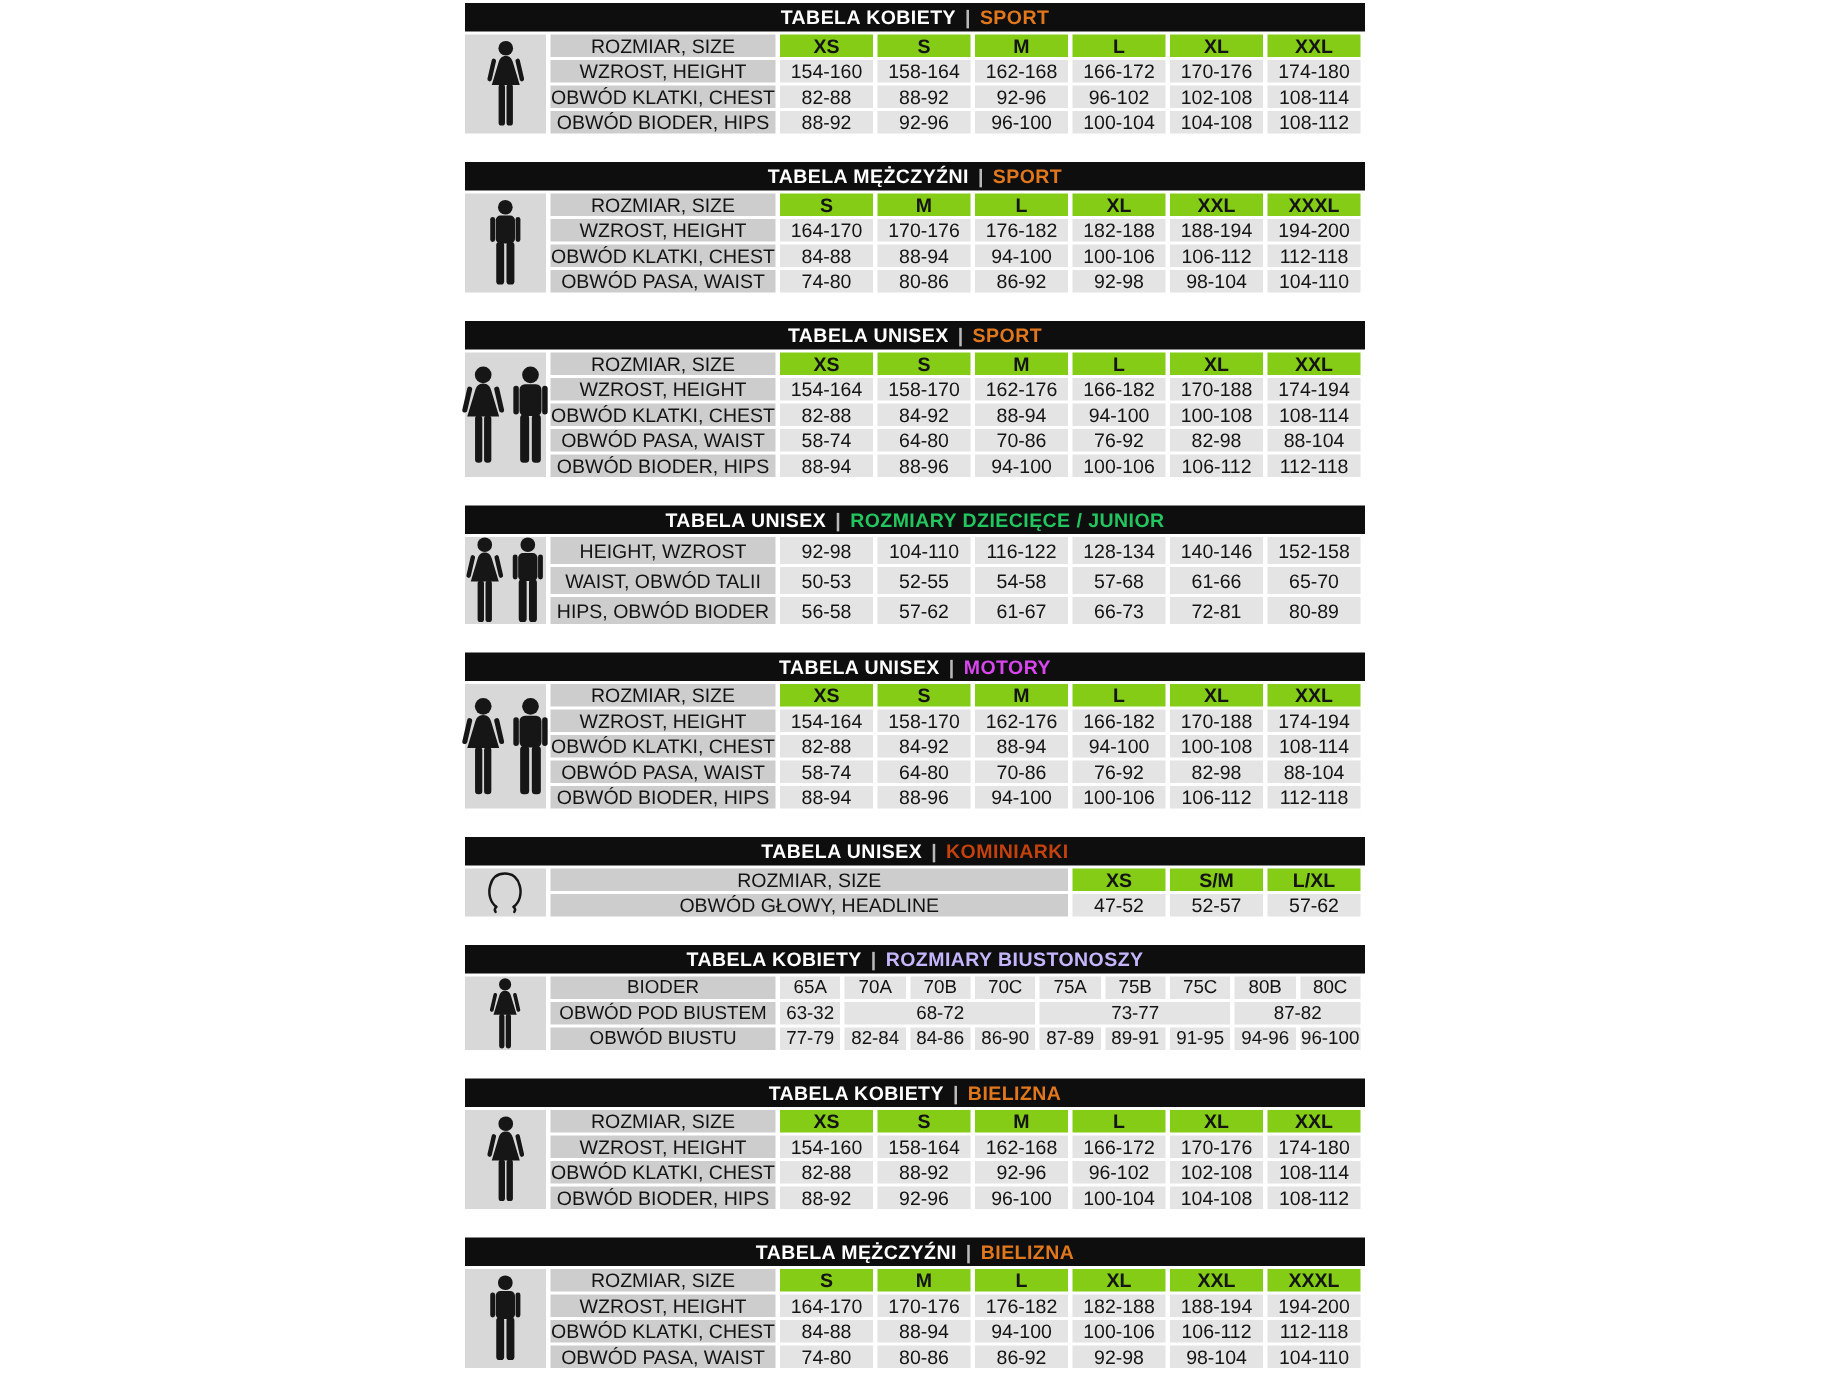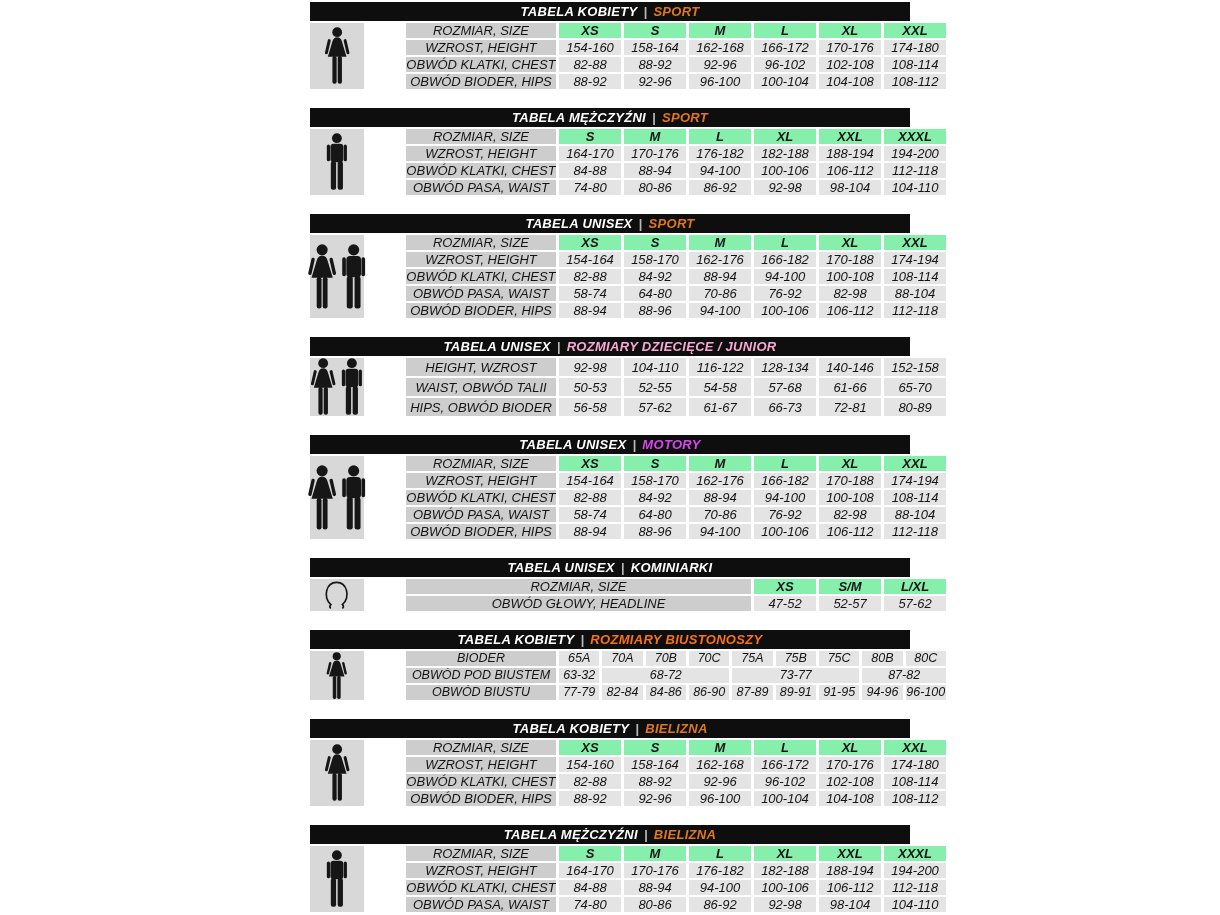--- a/index.html
+++ b/index.html
@@ -1,45 +1,45 @@
 <!DOCTYPE html>
 <html><head>
 <meta charset="utf-8">
 <style>
   html,body { margin:0; padding:0; background:#ffffff; }
   body { width:1220px; height:915px; overflow:hidden;
          font-family:"Liberation Sans", sans-serif; color:#141414; }
   main { padding:2px 0 0 310px; }
 
-  .size-table { width:600px; margin-bottom:17px;font-style:italic; }
+  .size-table { width:600px; margin-bottom:17px; }
 
   .title-bar { height:19px; background:#0e0e0e; color:#ffffff;
                display:flex; align-items:center; justify-content:center; gap:6px;
                font-weight:bold; font-size:13px; letter-spacing:.3px; }
   .title-bar .sep { color:#b9b9b9; }
 
-  .tbl-body { display:flex;gap:39px; }
+  .tbl-body { display:flex; }
 
   .icon-cell { width:54px; background:#d8d8d8; margin:2px 0;
                display:flex; align-items:center; justify-content:center; flex:none; }
   .icon-cell svg { display:block; }
   .icon-pair { display:flex; gap:1px; align-items:flex-end; }
   .rows2 .icon-cell svg { height:30px; }
   .rows3 .icon-cell svg { height:48px; }
   .rows4 .icon-cell svg { height:58px; }
   .rows5 .icon-cell svg { height:66px; }
 
   table.grid { border-collapse:separate; border-spacing:3px 2px;
                table-layout:fixed; width:546px; flex:none; }
   table.grid th, table.grid td { height:15px; padding:0; font-size:13px;
                text-align:center; vertical-align:middle;
                overflow:hidden; white-space:nowrap; line-height:15px; }
   th.label { background:#cdcdcd; text-align:left; padding-left:8px;
              font-weight:normal; }
-  td.hcell { background:#86efac; font-weight:bold; }
+  td.hcell { background:#84cc16; font-weight:bold; }
   td.dcell { background:#e4e4e4; font-weight:normal; }
   .cols9 table.grid th, .cols9 table.grid td { font-size:12.5px; }
   col.label-col { width:150px; }
 </style>
 </head>
 <body>
 
 <main id="tables-root">
   <section class="size-table rows4 cols6">
     <header class="title-bar">
@@ -270,21 +270,21 @@
             </tr>
           </tbody>
       </table>
     </div>
   </section>
 
   <section class="size-table rows4 cols6">
     <header class="title-bar">
       <span class="title">TABELA UNISEX</span>
       <span class="sep">|</span>
-      <span class="subtitle" style="color: #f9a8d4;">ROZMIARY DZIECIĘCE / JUNIOR</span>
+      <span class="subtitle" style="color: #22c55e;">ROZMIARY DZIECIĘCE / JUNIOR</span>
     </header>
     <div class="tbl-body">
       <div class="icon-cell">
           <span class="icon">
             <span class="icon-pair">
               <svg viewBox="0 0 44 90" fill="#161616" xmlns="http://www.w3.org/2000/svg">
                 <circle cx="22" cy="8" r="7.6"></circle>
                 <rect x="5.2" y="18.5" width="4.6" height="24" rx="2.3" transform="rotate(13 7.5 30.5)"></rect>
                 <rect x="34.2" y="18.5" width="4.6" height="24" rx="2.3" transform="rotate(-13 36.5 30.5)"></rect>
                 <path d="M22 16 c4.2 0 6.3 2.6 7.4 6.6 L36.5 46 h-29 l7.1-23.4 C15.7 18.6 17.8 16 22 16z"></path>
@@ -432,21 +432,21 @@
             </tr>
           </tbody>
       </table>
     </div>
   </section>
 
   <section class="size-table rows2 cols6">
     <header class="title-bar">
       <span class="title">TABELA UNISEX</span>
       <span class="sep">|</span>
-      <span class="subtitle" style="color: #ffffff;">KOMINIARKI</span>
+      <span class="subtitle" style="color: #c2410c;">KOMINIARKI</span>
     </header>
     <div class="tbl-body">
       <div class="icon-cell">
           <span class="icon">
             <svg viewBox="0 0 40 44" fill="none" stroke="#161616" stroke-width="2.4" stroke-linecap="round" xmlns="http://www.w3.org/2000/svg">
               <path d="M11.5 36 C5.5 31.5 3.5 23 5.5 15.5 C7.5 7.5 13 3.5 20 3.5 C27 3.5 32.5 7.5 34.5 15.5 C36.5 23 34.5 31.5 28.5 36"></path>
               <path d="M11.5 36 q-2.6 2.6 -0.6 5"></path>
               <path d="M28.5 36 q2.6 2.6 0.6 5"></path>
             </svg>
           </span>
@@ -476,21 +476,21 @@
             </tr>
           </tbody>
       </table>
     </div>
   </section>
 
   <section class="size-table rows3 cols9">
     <header class="title-bar">
       <span class="title">TABELA KOBIETY</span>
       <span class="sep">|</span>
-      <span class="subtitle" style="color: #f97316;">ROZMIARY BIUSTONOSZY</span>
+      <span class="subtitle" style="color: #c4b5fd;">ROZMIARY BIUSTONOSZY</span>
     </header>
     <div class="tbl-body">
       <div class="icon-cell">
           <span class="icon">
             <svg viewBox="0 0 44 90" fill="#161616" xmlns="http://www.w3.org/2000/svg">
               <circle cx="22" cy="8" r="7.6"></circle>
               <rect x="5.2" y="18.5" width="4.6" height="24" rx="2.3" transform="rotate(13 7.5 30.5)"></rect>
               <rect x="34.2" y="18.5" width="4.6" height="24" rx="2.3" transform="rotate(-13 36.5 30.5)"></rect>
               <path d="M22 16 c4.2 0 6.3 2.6 7.4 6.6 L36.5 46 h-29 l7.1-23.4 C15.7 18.6 17.8 16 22 16z"></path>
               <rect x="14.6" y="45" width="6.6" height="43" rx="3"></rect>

